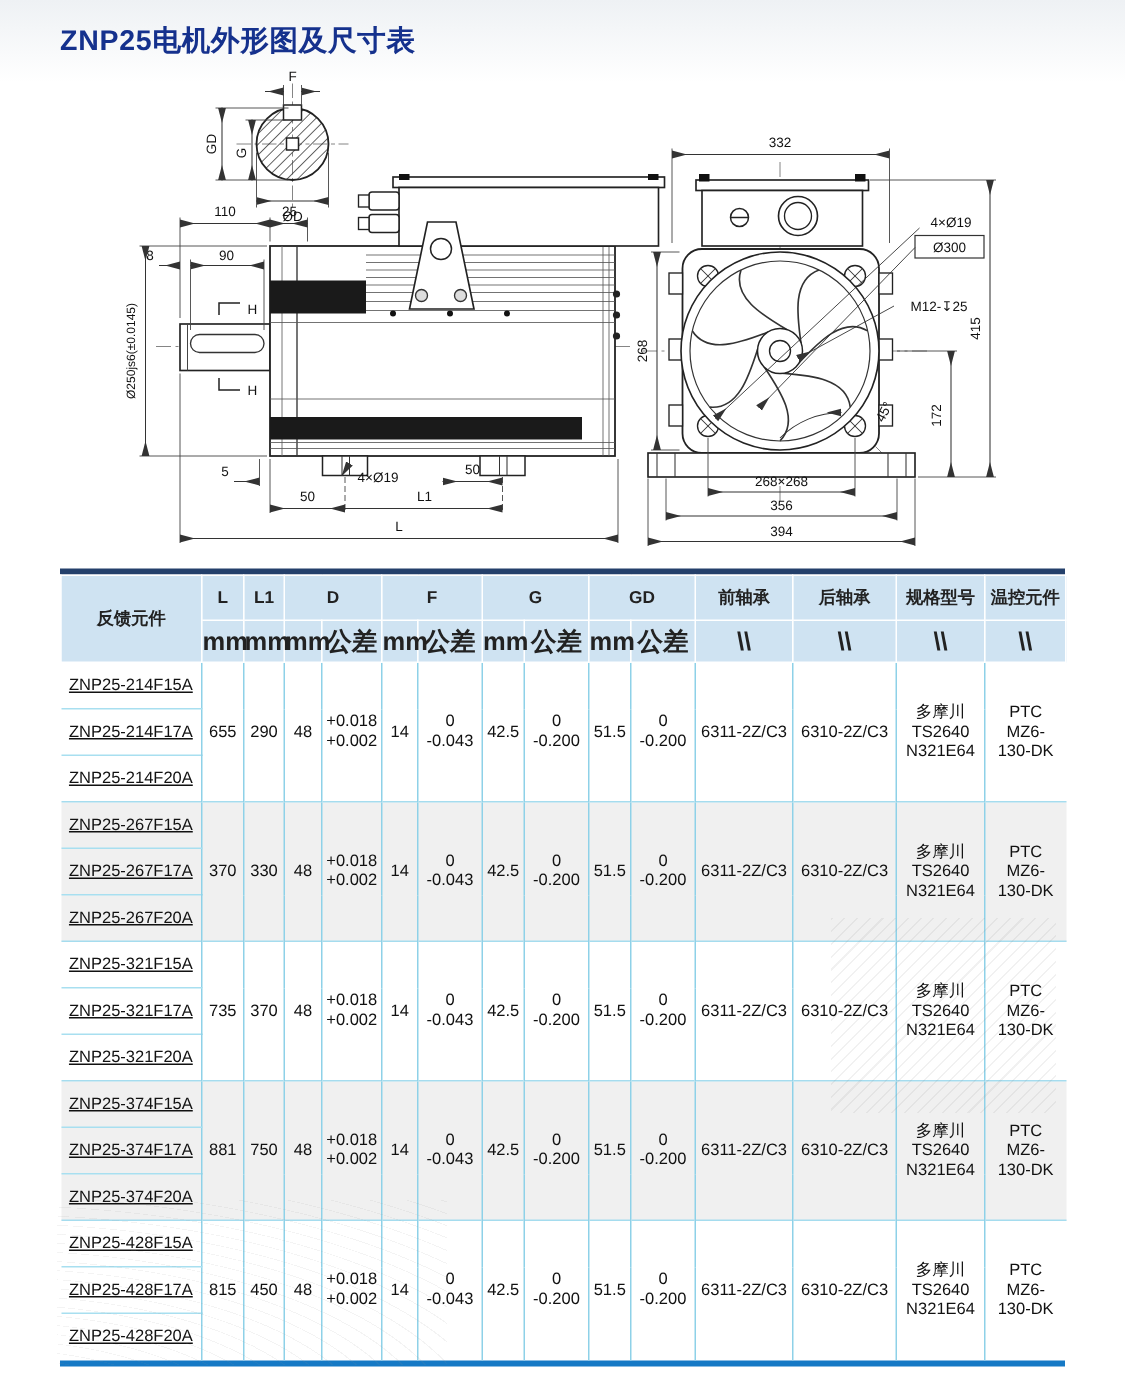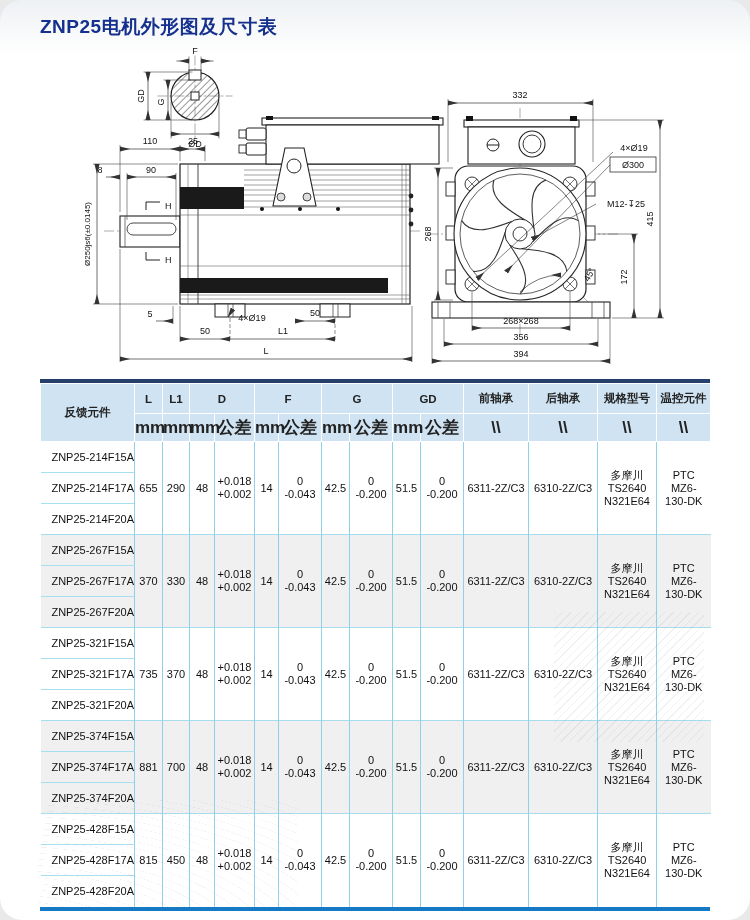--- a/index.html
+++ b/index.html
@@ -1,21 +1,20 @@
 <!DOCTYPE html>
 <html><head>
 <meta charset="utf-8">
 <style>
   html,body{margin:0;padding:0;background:#e9e9e9;}
   .page{
     position:relative;width:750px;height:920px;margin:0 auto;
     background:linear-gradient(180deg,#eef1f4 0px,#ffffff 55px,#ffffff 100%);
     font-family:"Liberation Sans","DejaVu Sans",sans-serif;
     overflow:hidden;
-    border-radius:22px;
   }
   .page-title{
     position:absolute;left:40px;top:14px;
     font-size:19px;font-weight:bold;color:#15318d;letter-spacing:.5px;
   }
   .drawing{position:absolute;left:40px;top:44px;}
   .drawing text{font-family:"Liberation Sans","DejaVu Sans",sans-serif;fill:#111;}
   .dim{font-size:9px;}
   .dim-small{font-size:8px;}
 
@@ -33,21 +32,21 @@
   thead tr.h2 th{height:27px;font-size:17px;}
   tbody{border-top:1px solid #a5dcee;}
   tbody td{
     border-left:1px solid #8ed1e8;border-right:1px solid #8ed1e8;
     text-align:center;vertical-align:middle;line-height:13px;
   }
   tbody td:first-child{border-left:none;}
   tbody td:last-child{border-right:none;}
   tbody tr{height:31px;}
   tbody.alt td{background:#f0f0f0;}
-  td.model{text-align:right;padding-left:7px;font-size:11px;border-bottom:1px solid #a8dff0;}
+  td.model{text-align:center;padding-left:7px;font-size:11px;border-bottom:1px solid #a8dff0;text-decoration:underline;}
   tr.last td.model{border-bottom:none;}
   .stack span{display:block;}
   .wm-hatch{
     position:absolute;right:46px;top:612px;width:150px;height:130px;
     background:repeating-linear-gradient(135deg,rgba(120,120,120,.10) 0 1px,transparent 1px 6px);
     pointer-events:none;z-index:5;
   }
   .wm-curves{
     position:absolute;left:38px;top:800px;width:260px;height:110px;
     background:repeating-radial-gradient(ellipse 420px 180px at -40px 160px,rgba(140,140,140,.10) 0 1px,transparent 1px 14px);
@@ -503,21 +502,21 @@
           </tr>
         <tr class="last">
             <td class="model">ZNP25-321F20A</td>
           </tr>
       </tbody>
 
       <tbody class="alt">
         <tr>
           <td class="model">ZNP25-374F15A</td>
           <td rowspan="3">881</td>
-          <td rowspan="3">700</td>
+          <td rowspan="3">750</td>
           <td rowspan="3">48</td>
           <td rowspan="3" class="stack">
               <span>+0.018</span>
               <span>+0.002</span>
             </td>
           <td rowspan="3">14</td>
           <td rowspan="3" class="stack">
               <span>0</span>
               <span>-0.043</span>
             </td>

